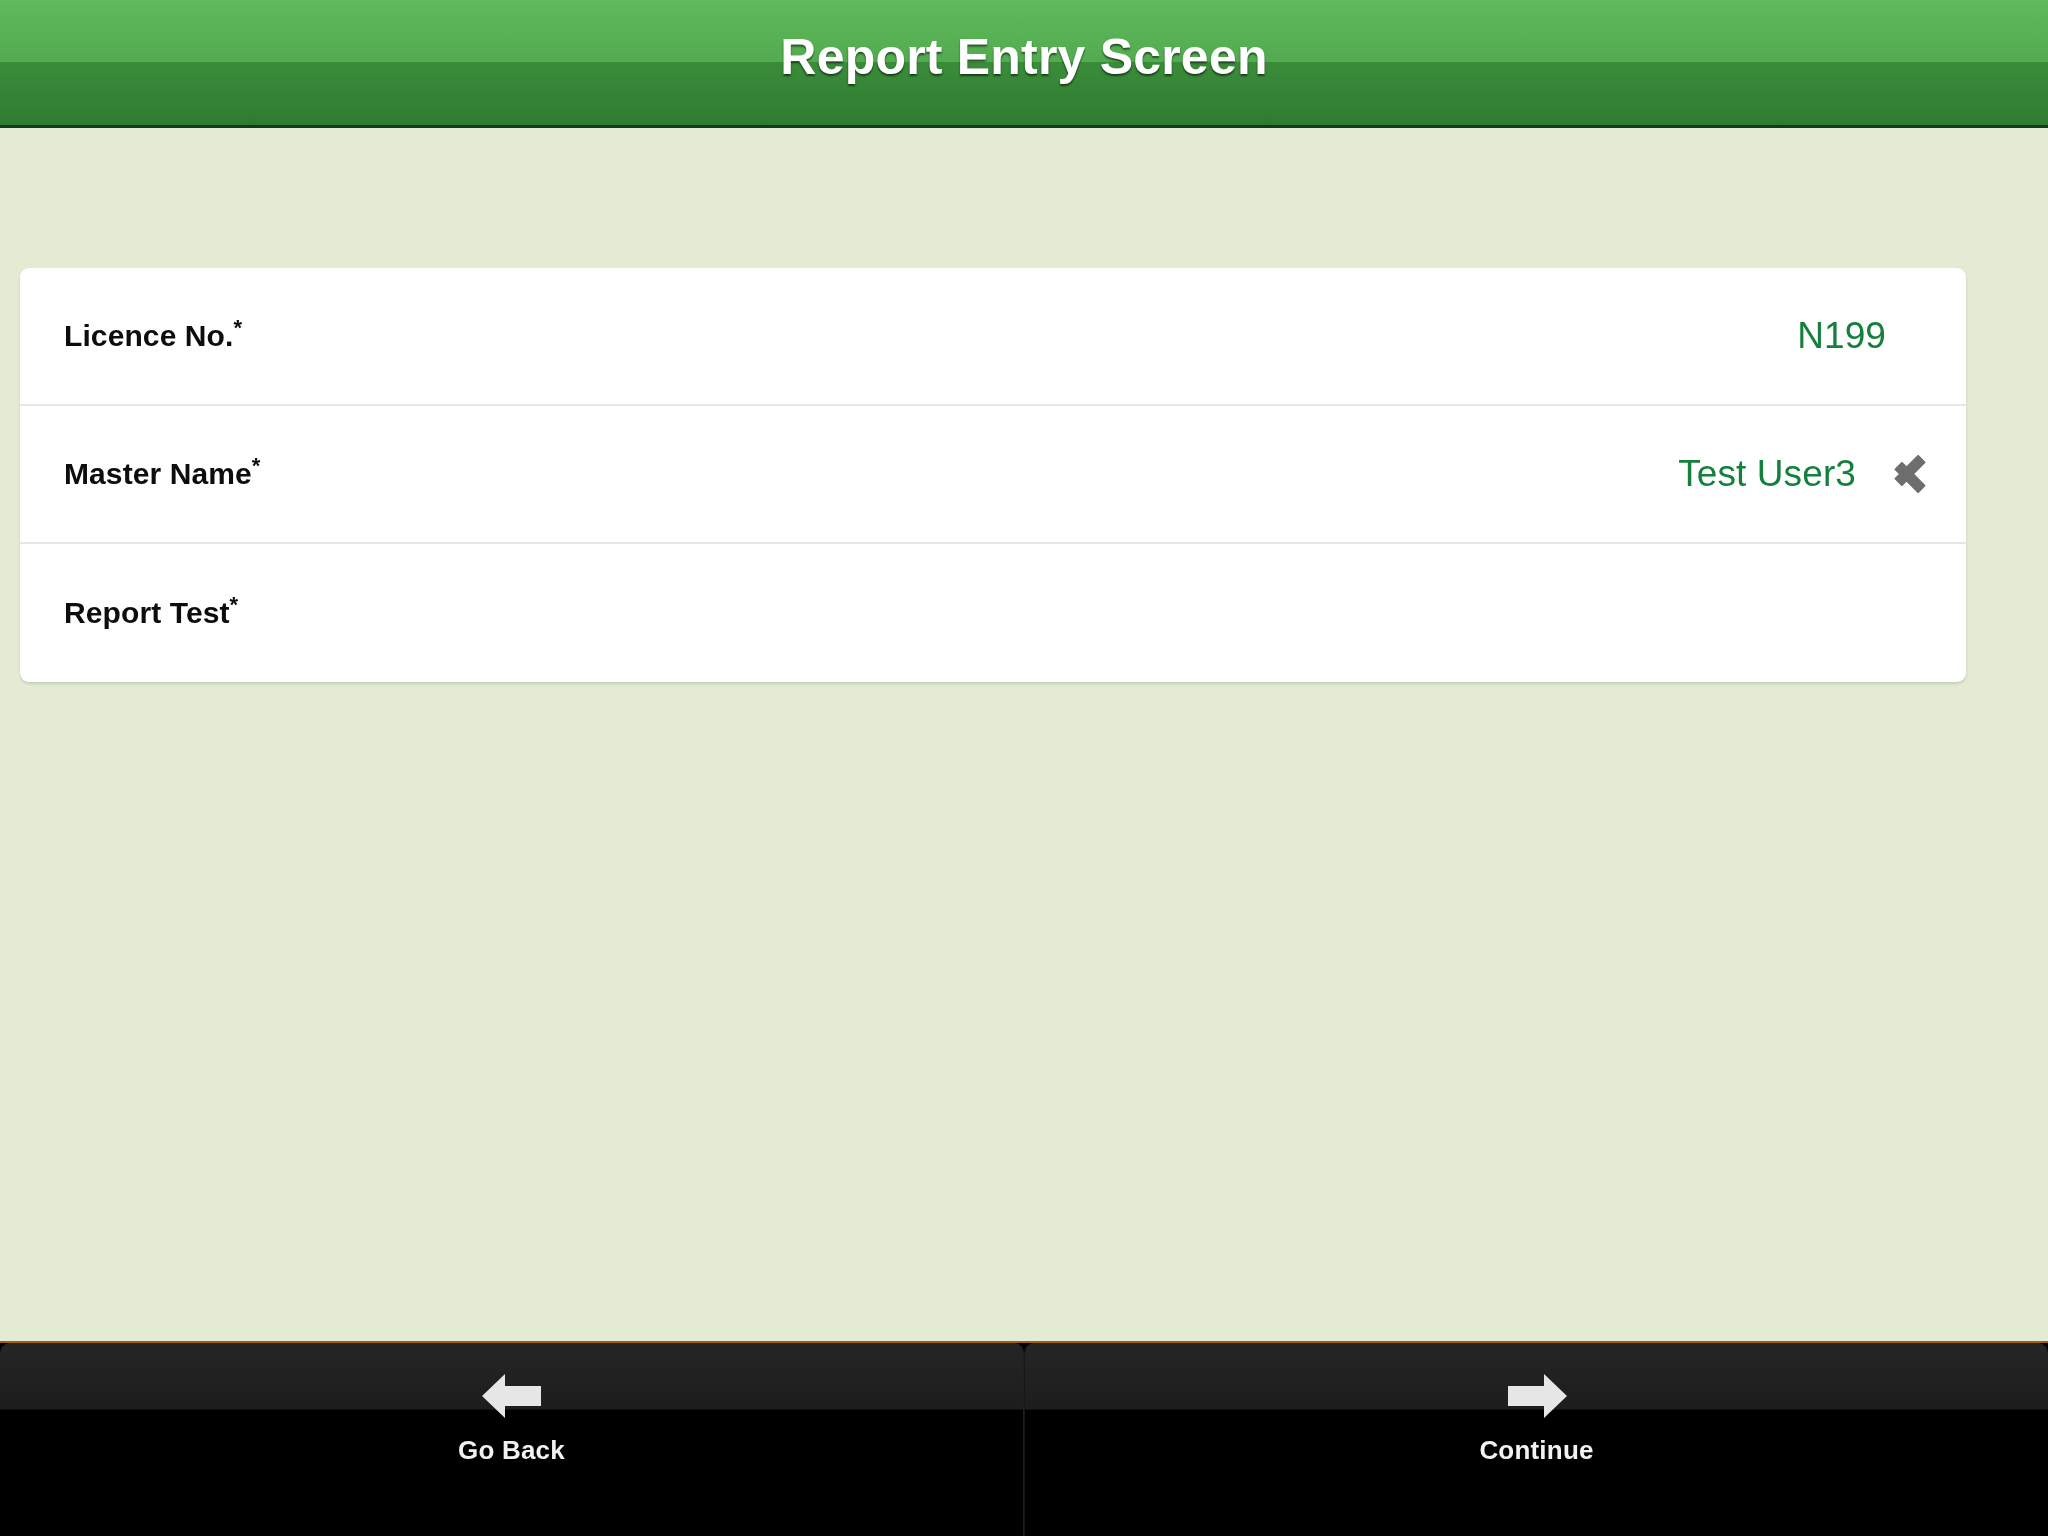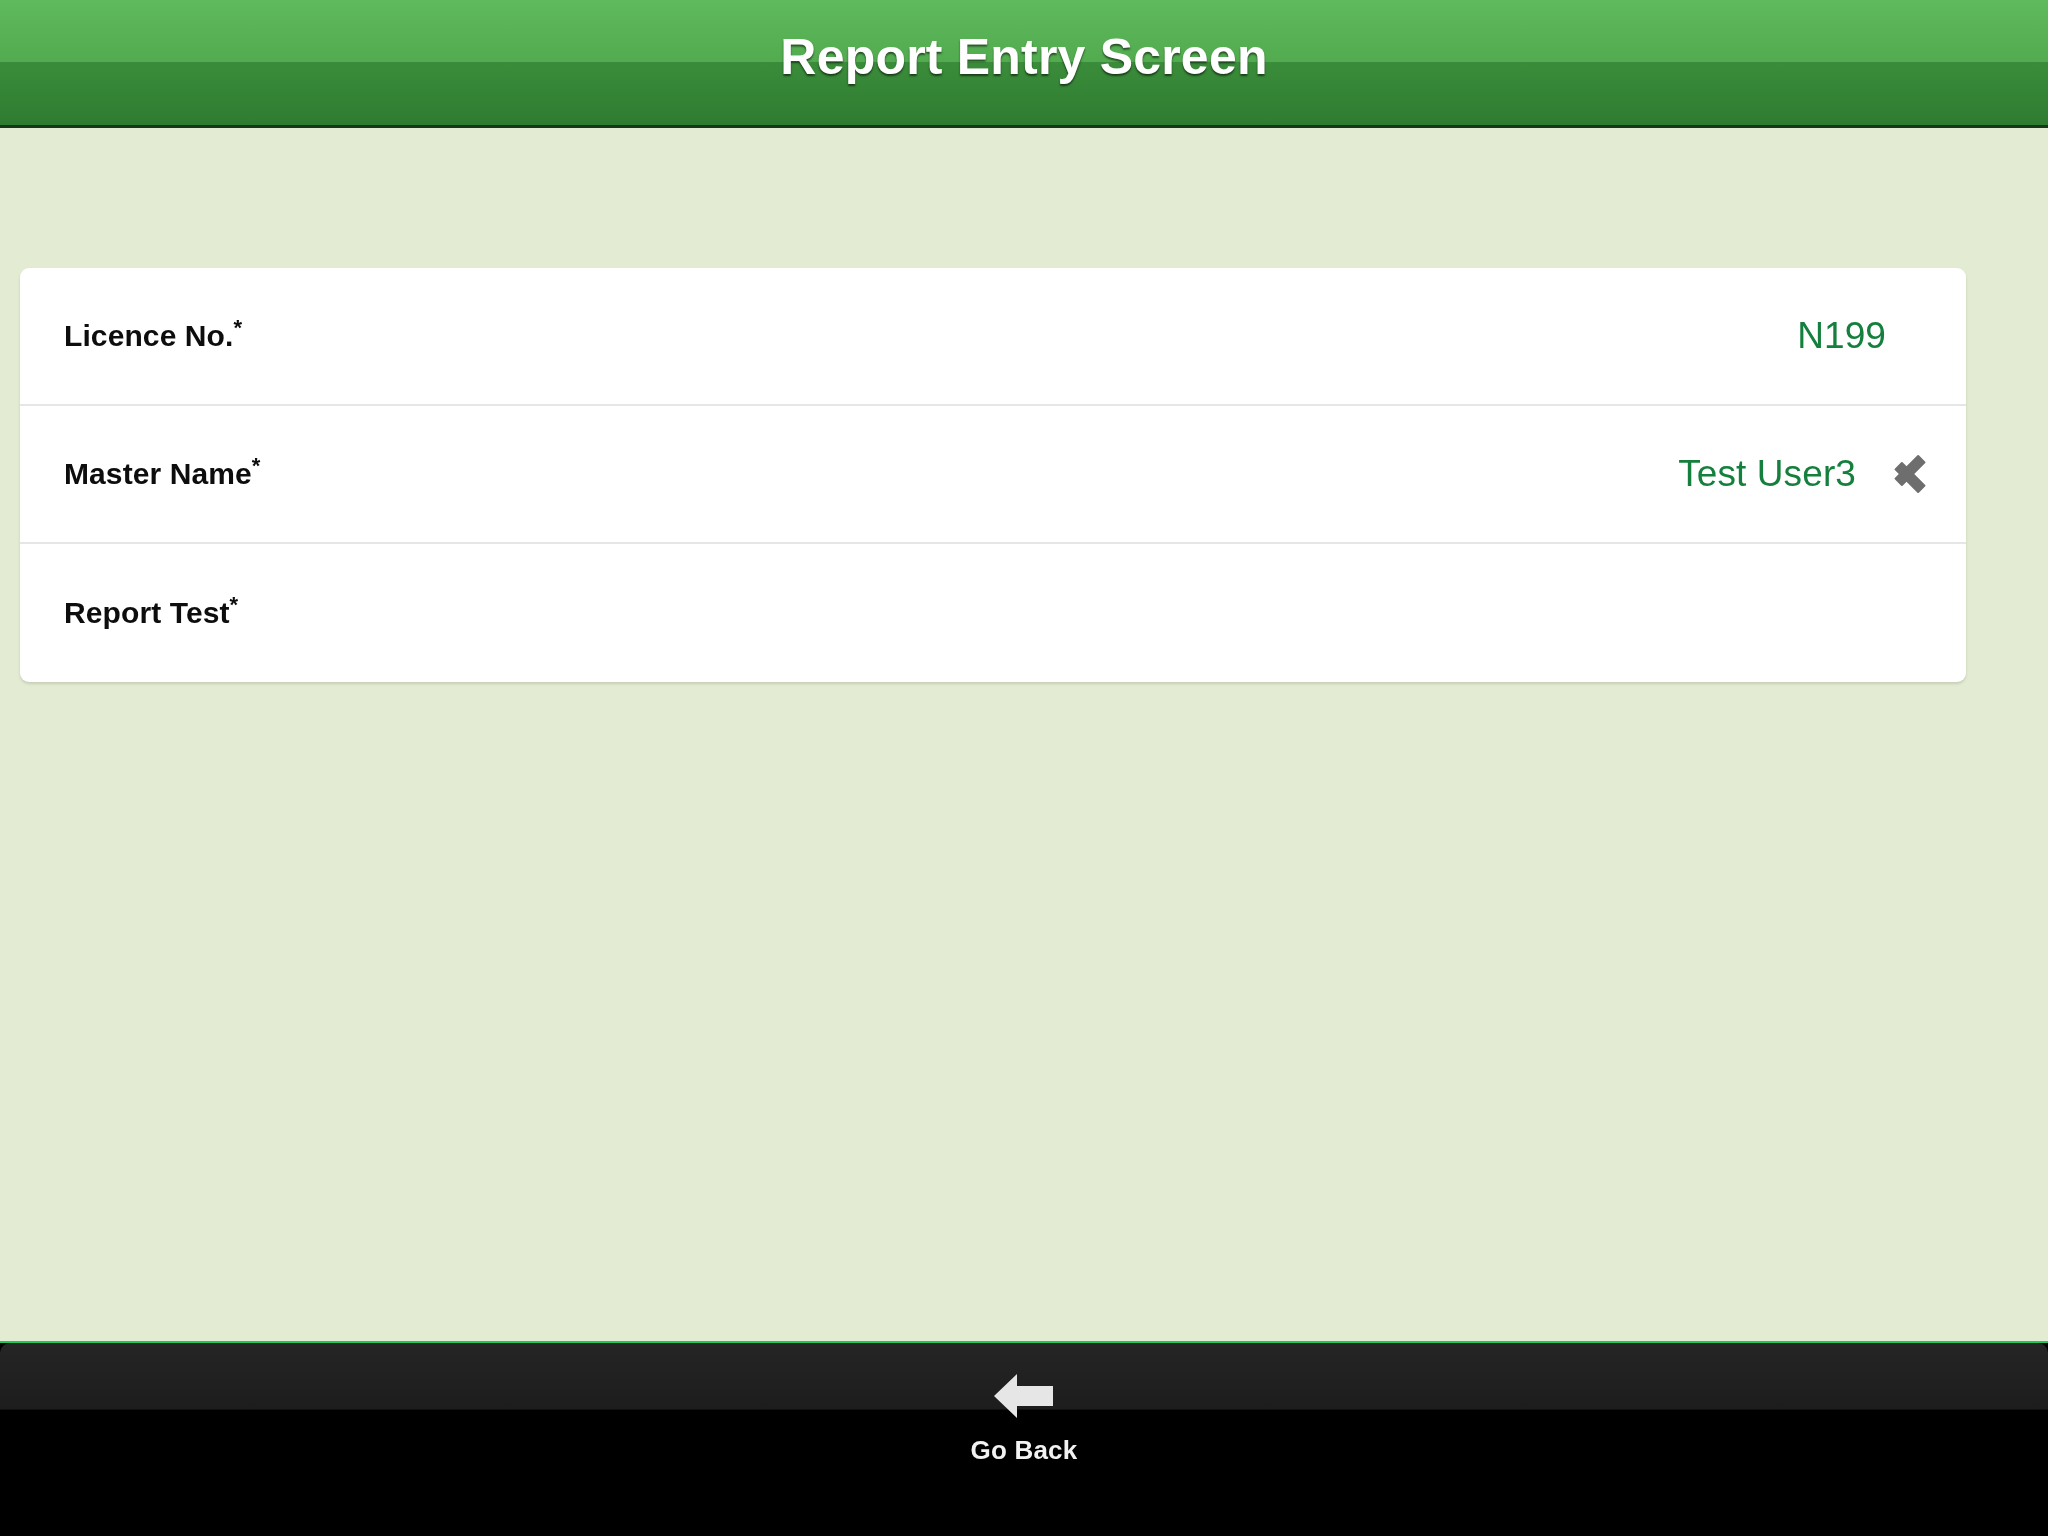--- a/index.html
+++ b/index.html
@@ -161,21 +161,21 @@
     margin-top: -3px;
   }
   .clear-btn::before { transform: rotate(45deg); }
   .clear-btn::after  { transform: rotate(-45deg); }
 
   
   .navbar {
     flex: 0 0 195px;
     height: 195px;
     background: #000000;
-    border-top: 2px solid #22c55e;
+    border-top: 2px solid #a16207;
     display: flex;
     align-items: stretch;
   }
 
   .nav-btn {
     flex: 1 1 0;
     position: relative;
     display: flex;
     flex-direction: column;
     align-items: center;
@@ -252,15 +252,23 @@
     <div class="nav-btn">
       <span class="nav-icon">
         <svg width="66" height="58" viewBox="0 0 66 58" aria-hidden="true">
           <path d="M3 29 L26 7 L26 19 L62 19 L62 39 L26 39 L26 51 Z" fill="#e6e6e6"></path>
         </svg>
       </span>
       <span class="nav-label">Go Back</span>
     </div>
 
 
+    <div class="nav-btn">
+      <span class="nav-icon">
+        <svg width="66" height="58" viewBox="0 0 66 58" aria-hidden="true">
+          <path d="M63 29 L40 7 L40 19 L4 19 L4 39 L40 39 L40 51 Z" fill="#e6e6e6"></path>
+        </svg>
+      </span>
+      <span class="nav-label">Continue</span>
+    </div>
 
   </div>
 </div>
 
 </body></html>

